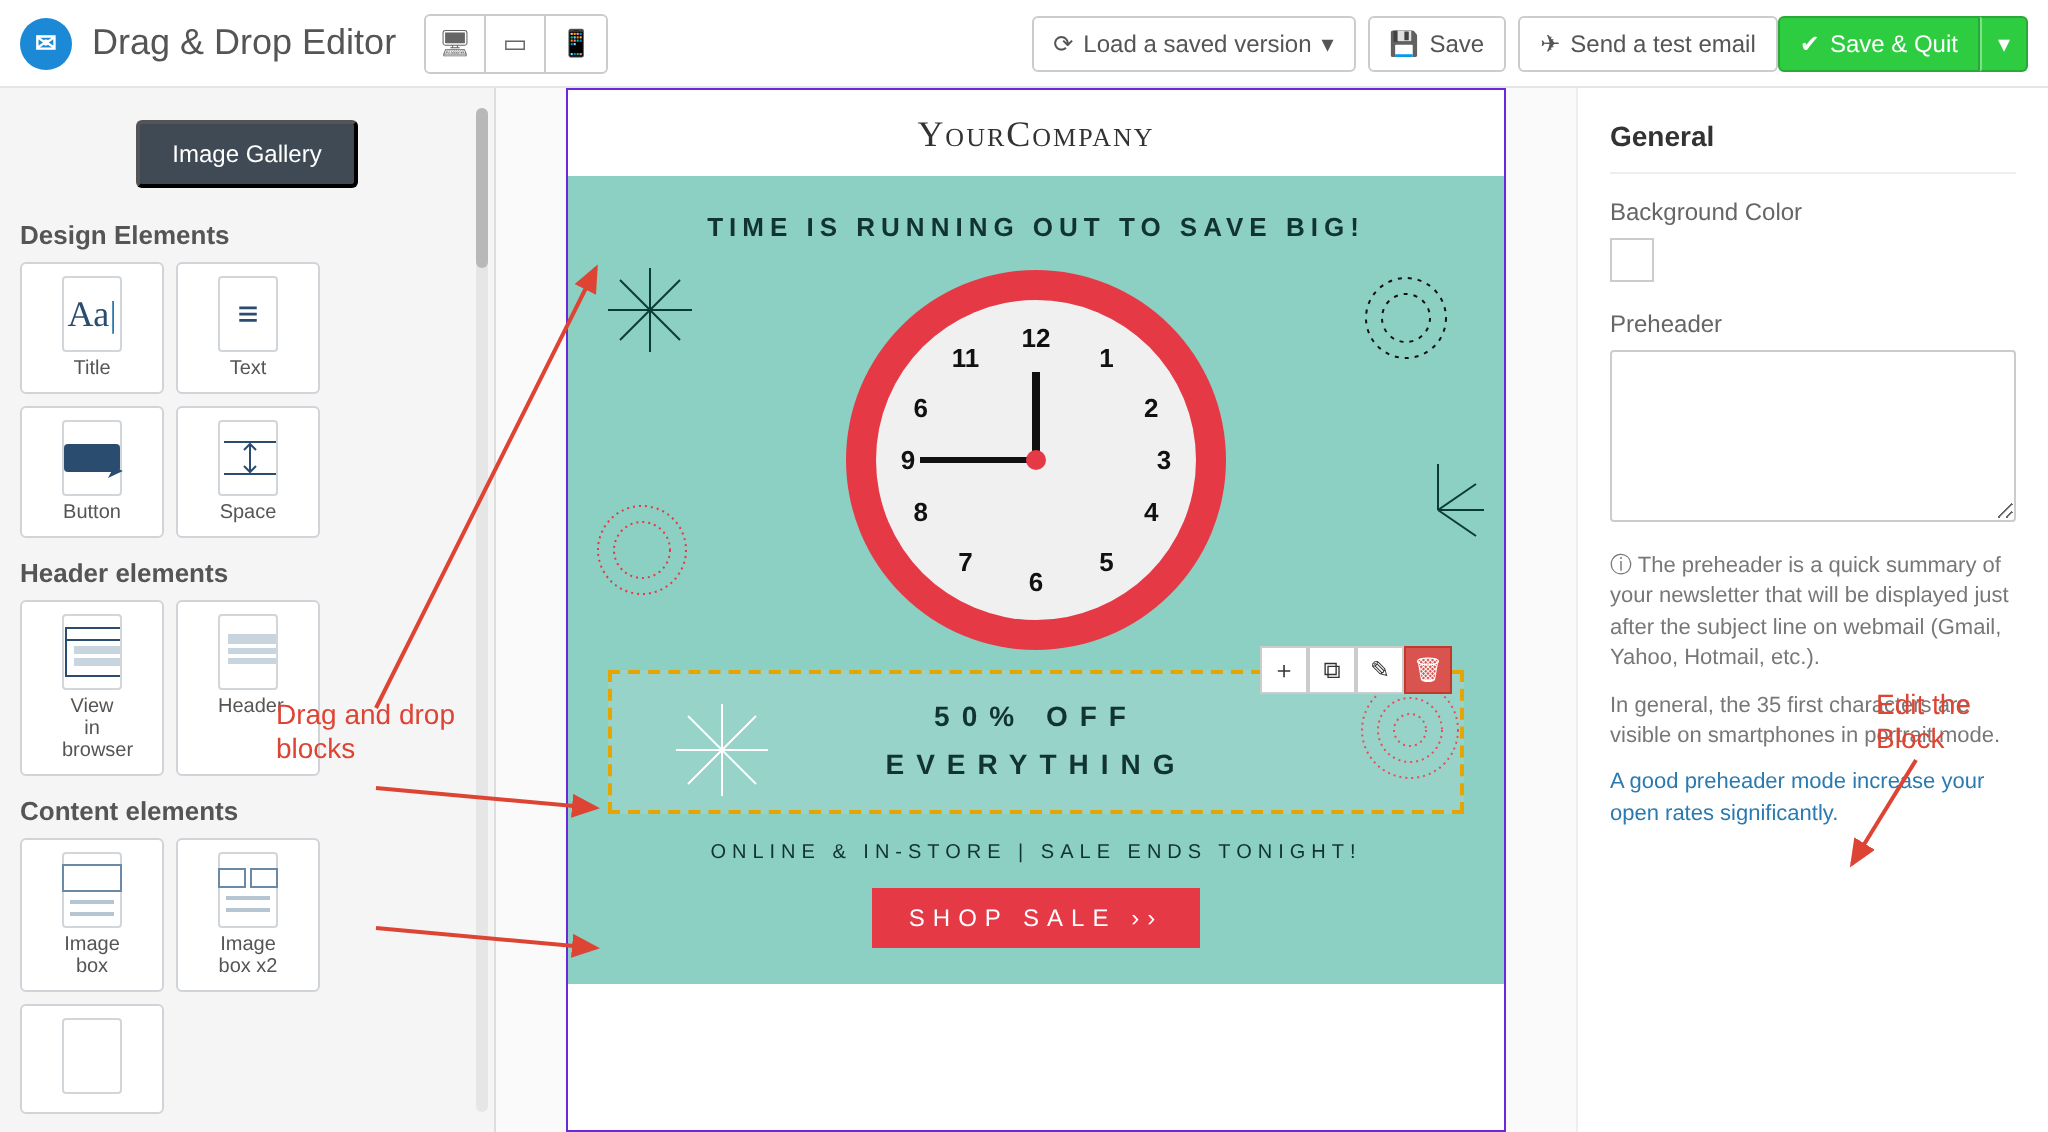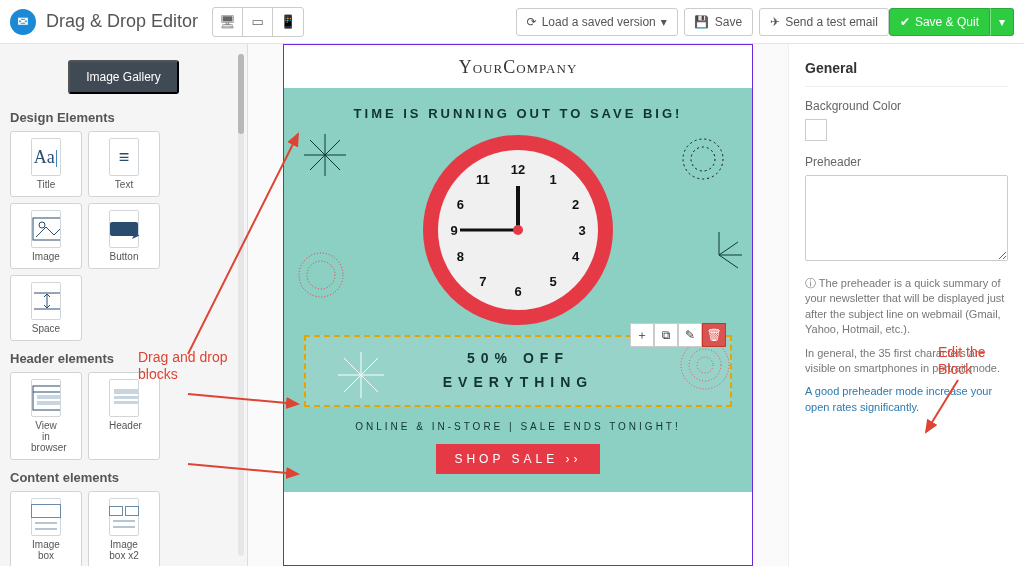--- a/index.html
+++ b/index.html
@@ -96,30 +96,20 @@
       <div class="tile">
           <div class="ico" style="font-family:Georgia;">Aa<span style="color:#2a7ab0">|</span></div>
           <div class="lab">Title</div>
         </div>
       <div class="tile">
           <div class="ico">≡</div>
           <div class="lab">Text</div>
         </div>
       <div class="tile">
           <div class="ico">
-            <svg width="34" height="24">
-              <rect x="1" y="1" width="32" height="22" fill="none" stroke="#2a4d6f"></rect>
-              <circle cx="10" cy="8" r="3" fill="none" stroke="#2a4d6f"></circle>
-              <polyline points="4,20 14,10 22,18 28,12 32,16" fill="none" stroke="#2a4d6f"></polyline>
-            </svg>
-          </div>
-          <div class="lab">Image</div>
-        </div>
-      <div class="tile">
-          <div class="ico">
             <div style="width:34px;height:14px;background:#2a4d6f;border-radius:2px;position:relative;">
               <span style="position:absolute;right:-2px;bottom:-6px;font-size:11px;">➤</span>
             </div>
           </div>
           <div class="lab">Button</div>
         </div>
       <div class="tile">
           <div class="ico">
             <svg width="30" height="22">
               <line x1="2" y1="3" x2="28" y2="3" stroke="#2a4d6f"></line>

